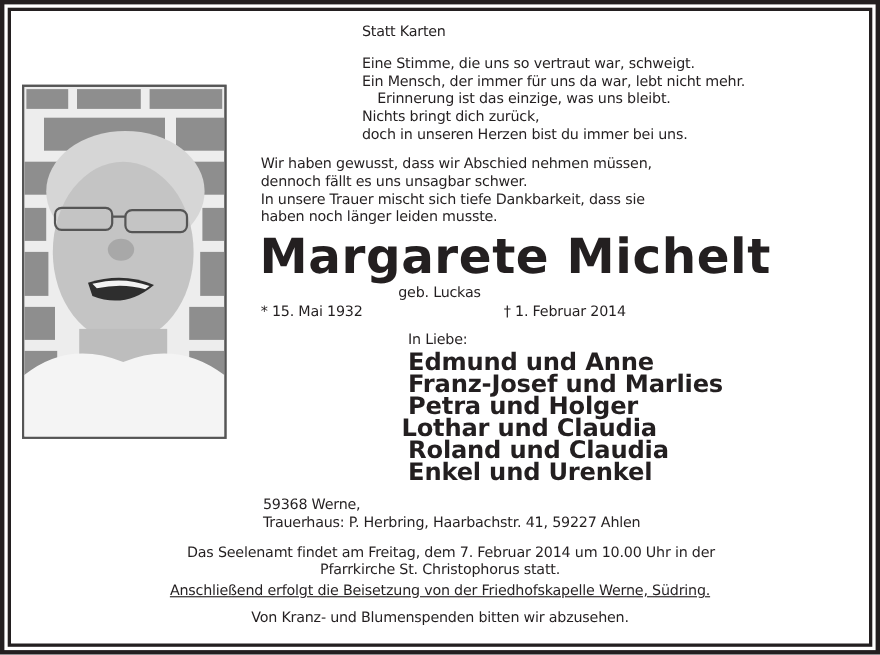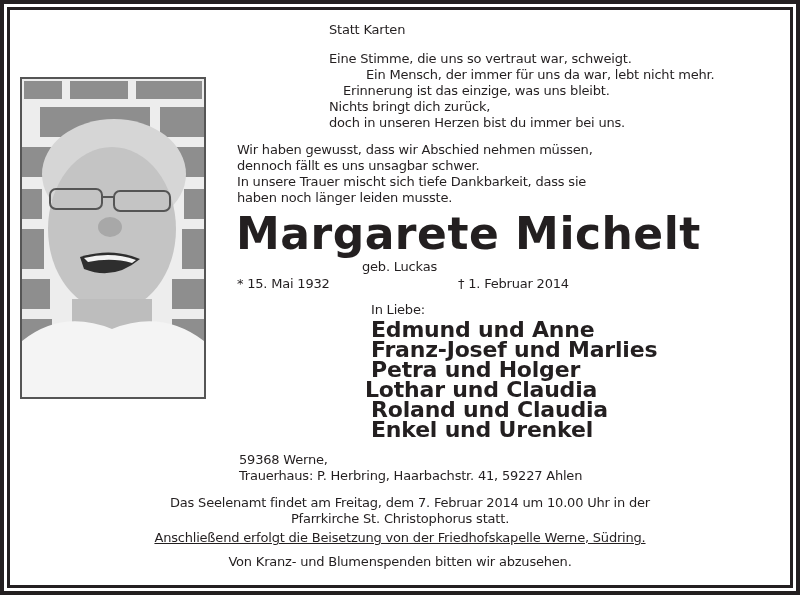--- a/index.html
+++ b/index.html
@@ -58,21 +58,21 @@
 
     <rect x="50" y="220" width="80" height="50" fill="#bdbdbd"></rect>
     <path d="M0 262 Q40 230 90 250 Q140 230 182 262 L182 318 L0 318 Z" fill="#f4f4f4"></path>
   </svg>
 </div>
 
 <div class="t" style="left:329px;top:22px;">Statt Karten</div>
 
 <div>
   <div class="t" style="left:329px;top:51px;text-align:right;">Eine Stimme, die uns so vertraut war, schweigt.</div>
-  <div class="t" style="left:329px;top:67px;margin-left:37px;">Ein Mensch, der immer für uns da war, lebt nicht mehr.</div>
+  <div class="t" style="left:329px;top:67px;">Ein Mensch, der immer für uns da war, lebt nicht mehr.</div>
   <div class="t" style="left:343px;top:83px;">Erinnerung ist das einzige, was uns bleibt.</div>
   <div class="t" style="left:329px;top:99px;">Nichts bringt dich zurück,</div>
   <div class="t" style="left:329px;top:115px;">doch in unseren Herzen bist du immer bei uns.</div>
 </div>
 
 <div>
   <div class="t" style="left:237px;top:142px;">Wir haben gewusst, dass wir Abschied nehmen müssen,</div>
   <div class="t" style="left:237px;top:158px;">dennoch fällt es uns unsagbar schwer.</div>
   <div class="t" style="left:237px;top:174px;">In unsere Trauer mischt sich tiefe Dankbarkeit, dass sie</div>
   <div class="t" style="left:237px;top:190px;">haben noch länger leiden musste.</div>

